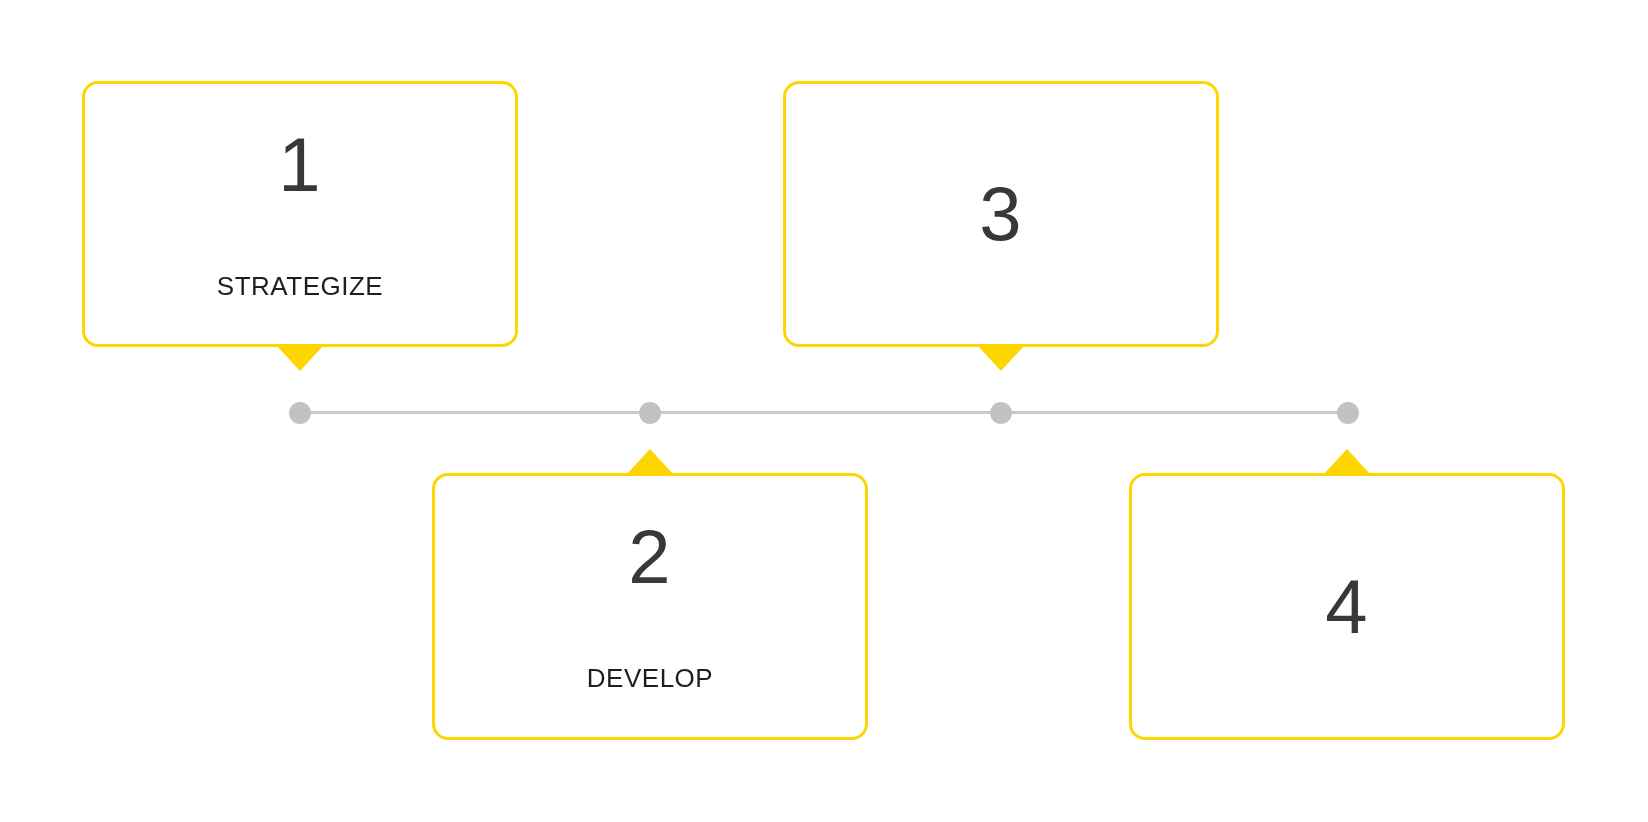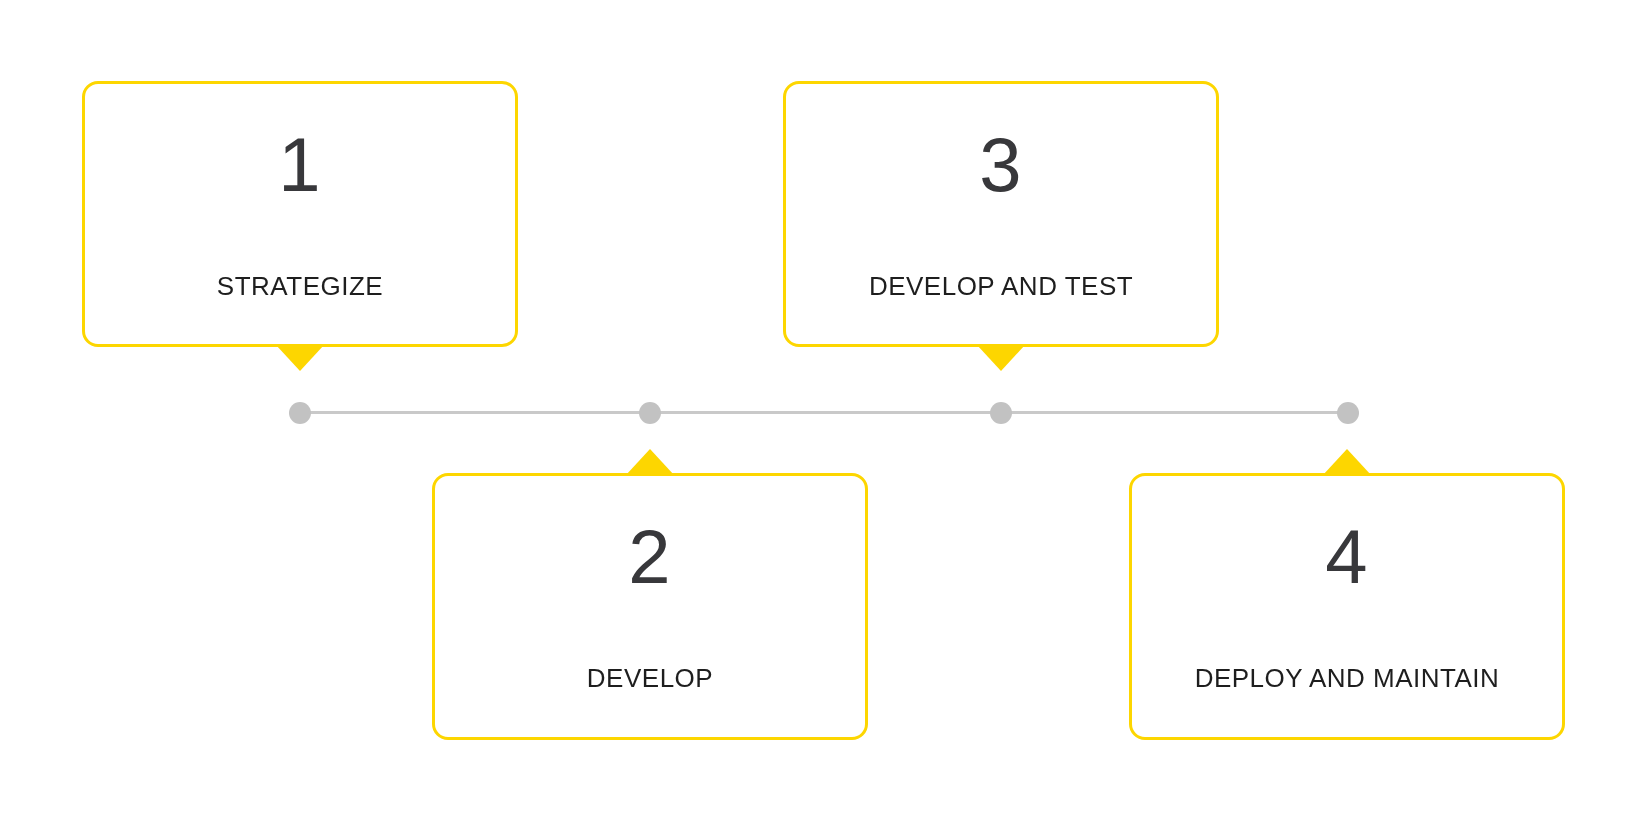--- a/index.html
+++ b/index.html
@@ -112,21 +112,19 @@
     <div class="step-label">STRATEGIZE</div>
   </div>
 
   <div class="step-card card-2">
     <div class="step-number">2</div>
     <div class="step-label">DEVELOP</div>
   </div>
 
   <div class="step-card card-3">
     <div class="step-number">3</div>
-    <div class="step-label">DEVELOP AND TEST</div>
   </div>
 
   <div class="step-card card-4">
     <div class="step-number">4</div>
-    <div class="step-label">DEPLOY AND MAINTAIN</div>
   </div>
 
 </div>
 
 </body></html>

